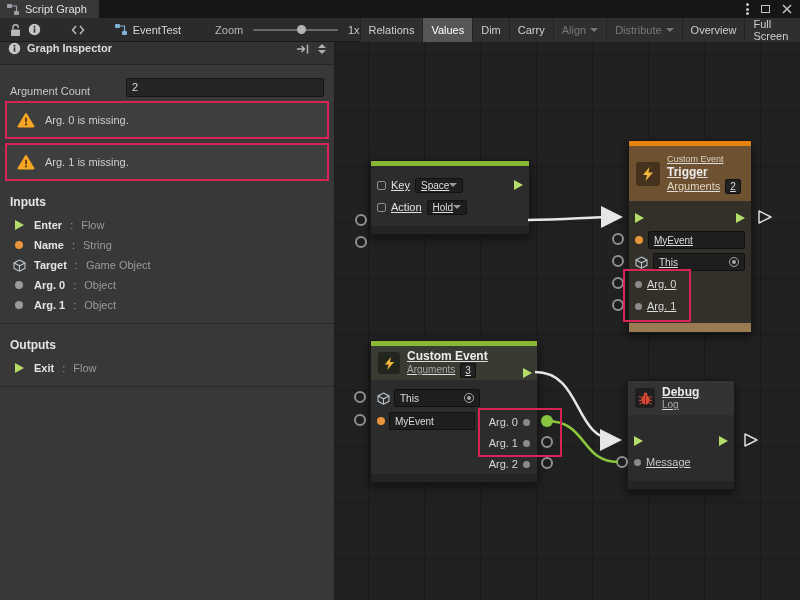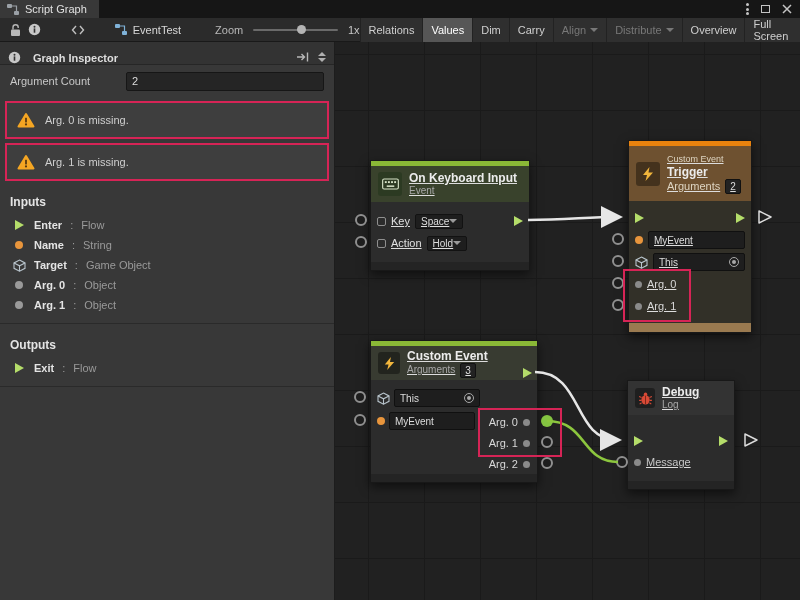--- a/index.html
+++ b/index.html
@@ -21,31 +21,31 @@
   .slider .handle{position:absolute;left:52%;top:-4px;width:9px;height:9px;border-radius:50%;background:#b4b4b4;}
   .zoomval{margin-left:10px;color:#c8c8c8;}
   .btngroup{margin-left:auto;display:flex;height:24px;}
   .tbtn{display:flex;align-items:center;gap:4px;padding:0 8px;font-size:11px;color:#cfcfcf;background:#2f2f2f;border-left:1px solid #222;}
   .tbtn.active{background:#565656;color:#fff;}
   .tbtn.disabled{color:#787878;}
   .caret{width:0;height:0;border-left:4px solid transparent;border-right:4px solid transparent;border-top:4px solid #9a9a9a;}
   .tbtn.disabled .caret{border-top-color:#787878;}
   
   .inspector{position:absolute;left:0;top:42px;width:335px;height:558px;background:#383838;border-right:1px solid #1d1d1d;box-sizing:border-box;}
-  .ins-header{height:22px;display:flex;align-items:flex-end;background:#333;border-bottom:1px solid #262626;padding:0 8px;gap:12px;}
+  .ins-header{height:22px;display:flex;align-items:flex-start;background:#333;border-bottom:1px solid #262626;padding:0 8px;gap:6px;}
   .ins-header .title{font-weight:700;color:#dedede;}
   .ins-hicons{margin-left:auto;display:flex;align-items:center;gap:8px;}
   .stepper{display:flex;flex-direction:column;gap:2px;}
   .stepper .up{width:0;height:0;border-left:4px solid transparent;border-right:4px solid transparent;border-bottom:4px solid #b0b0b0;}
   .stepper .dn{width:0;height:0;border-left:4px solid transparent;border-right:4px solid transparent;border-top:4px solid #b0b0b0;}
   .ins-title{display:flex;align-items:center;padding:8px 10px;border-bottom:2px solid #2a2a2a;}
   .iconbox{display:flex;align-items:center;justify-content:center;background:#2b2b2b;border-radius:3px;}
   .ins-title .iconbox{width:28px;height:28px;}
   .ins-title .ttl{margin-left:12px;font-size:13px;color:#ebebeb;}
-  .argrow{display:flex;align-items:center;height:32px;padding:0 10px;}
+  .argrow{display:flex;align-items:flex-end;height:32px;padding:0 10px;}
   .argrow .lbl{color:#c8c8c8;}
   .field{background:#252525;border:1px solid #161616;border-radius:2px;color:#dcdcdc;line-height:17px;height:17px;padding:0 5px;box-sizing:content-box;}
   .argrow .field{margin-left:auto;width:186px;}
   .warnbox{margin:4px 5px 0 5px;border:2px solid #d62456;background:#3e3e3e;display:flex;align-items:center;gap:10px;padding:16px 10px;height:38px;box-sizing:border-box;}
   .warnbox .wtext{color:#cfcfcf;}
   .seclist{padding:6px 0 8px 0;border-bottom:1px solid #2a2a2a;}
   .sechead{padding:8px 10px 6px 10px;font-weight:700;font-size:12px;color:#e4e4e4;}
   .ins-item{display:flex;align-items:center;height:20px;padding:0 12px;gap:8px;}
   .ins-item .icn{width:14px;display:flex;align-items:center;justify-content:center;}
   .iname{font-weight:700;color:#e4e4e4;}
@@ -269,36 +269,20 @@
         <span class="isep">:</span>
         <span class="itype">Flow</span>
       </div>
     </div>
   </div>
 
   <div class="canvas">
 
     <div class="node" style="left:35px;top:118px;width:160px;">
       <div class="strip-g"></div>
-      <div class="nhead khead">
-        <span class="iconbox ib24" style="background:#2c3a22;">
-          <svg width="17" height="12" viewBox="0 0 18 12">
-            <rect x="0.7" y="0.7" width="16.6" height="10.6" rx="1.5" fill="none" stroke="#d8e4c8" stroke-width="1.2"></rect>
-            <rect x="3" y="3" width="2" height="2" fill="#d8e4c8"></rect>
-              <rect x="6.3" y="3" width="2" height="2" fill="#d8e4c8"></rect>
-            <rect x="9.6" y="3" width="2" height="2" fill="#d8e4c8"></rect>
-              <rect x="12.9" y="3" width="2" height="2" fill="#d8e4c8"></rect>
-            <rect x="5" y="7.5" width="8" height="1.6" fill="#d8e4c8"></rect>
-          </svg>
-        </span>
-        <span>
-          <div class="ntitle">On Keyboard Input</div>
-          <div class="nsub">Event</div>
-        </span>
-      </div>
       <div class="nbody" style="padding:8px 0;">
         <div class="krow">
           <span class="keycap"></span>
           <span class="labelw">Key</span>
           <span class="drop">
             <span>Space</span>
             <span class="caret"></span>
           </span>
           <span class="spacer"></span>
           <span class="farrow"></span>

